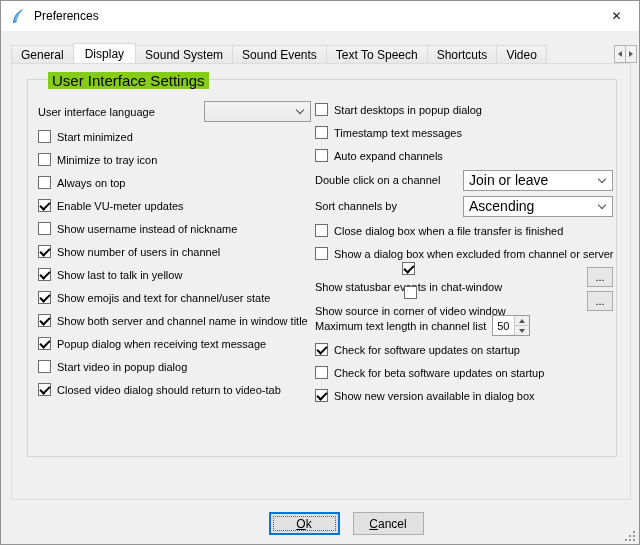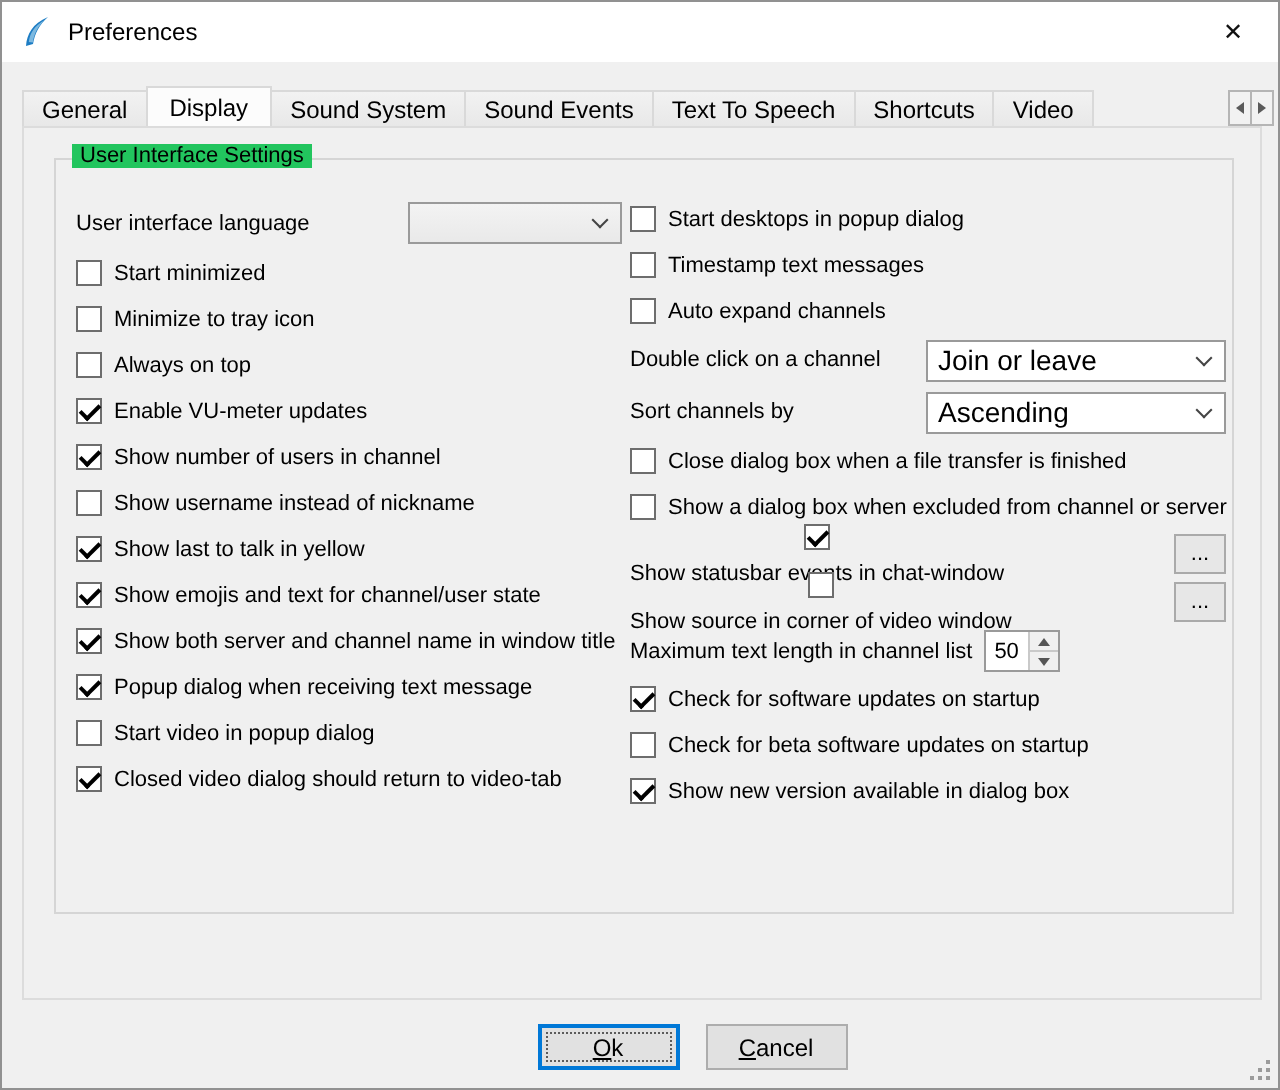--- a/index.html
+++ b/index.html
@@ -51,22 +51,22 @@
   .tab-panel {
     position:absolute; top:62px; left:10px; width:620px; height:437px;
     background:#f0f0f0; border:1px solid #dcdcdc; z-index:1;
   }
 
   .groupbox {
     position:absolute; left:15px; top:15px; width:590px; height:378px;
     border:1px solid #d5d5d5;
   }
   .groupbox-label {
-    position:absolute; top:-8px; left:8px; background:#22c55e;
-    padding:0 4px; font-size:11px; color:#000; white-space:nowrap;
+    position:absolute; top:-8px; left:20px; background:#84cc16;
+    padding:0 4px; font-size:15px; color:#000; white-space:nowrap;
   }
 
   .group-content { display:flex; padding:18px 0 0 10px; }
   .col { display:flex; flex-direction:column; }
   .col-left { width:277px; flex:none; }
   .col-right { width:298px; flex:none; }
 
   .row { display:flex; align-items:center; height:23px; gap:6px; }
   .row-tall { height:27px; }
   .row-combo { height:26px; }
@@ -198,26 +198,26 @@
           </div>
           <div class="row">
             <span class="cb"></span>
             <span class="lbl">Always on top</span>
           </div>
           <div class="row">
             <span class="cb checked"></span>
             <span class="lbl">Enable VU-meter updates</span>
           </div>
           <div class="row">
+            <span class="cb"></span>
+            <span class="lbl">Show username instead of nickname</span>
+          </div>
+          <div class="row">
             <span class="cb checked"></span>
             <span class="lbl">Show number of users in channel</span>
-          </div>
-          <div class="row">
-            <span class="cb"></span>
-            <span class="lbl">Show username instead of nickname</span>
           </div>
           <div class="row">
             <span class="cb checked"></span>
             <span class="lbl">Show last to talk in yellow</span>
           </div>
           <div class="row">
             <span class="cb checked"></span>
             <span class="lbl">Show emojis and text for channel/user state</span>
           </div>
           <div class="row">

